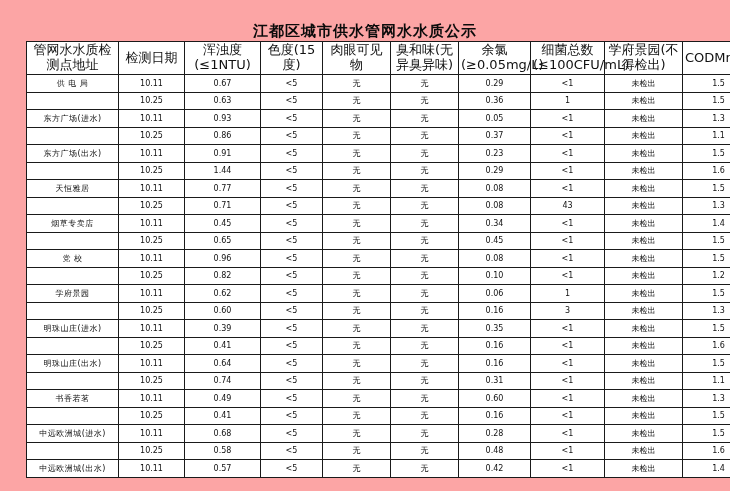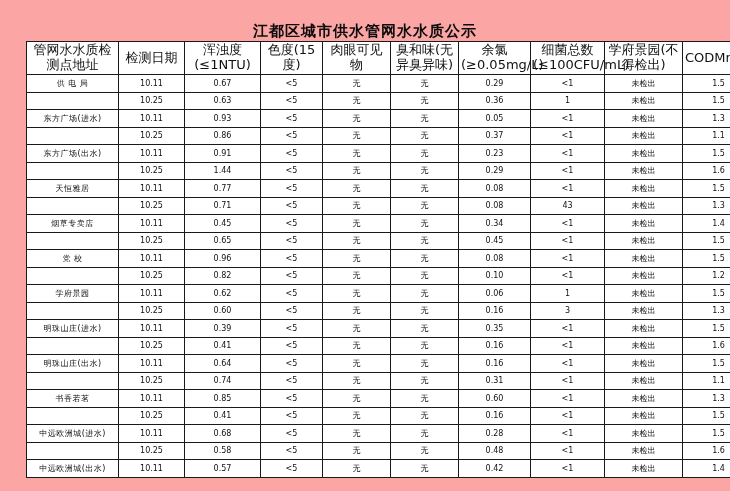--- a/index.html
+++ b/index.html
@@ -328,21 +328,21 @@
             <td>无</td>
             <td>无</td>
             <td>0.31</td>
             <td>&lt;1</td>
             <td>未检出</td>
             <td>1.1</td>
           </tr>
           <tr>
             <td class="site">书香若茗</td>
             <td>10.11</td>
-            <td>0.85</td>
+            <td>0.49</td>
             <td>&lt;5</td>
             <td>无</td>
             <td>无</td>
             <td>0.60</td>
             <td>&lt;1</td>
             <td>未检出</td>
             <td>1.3</td>
           </tr>
           <tr>
             <td class="site"></td>

